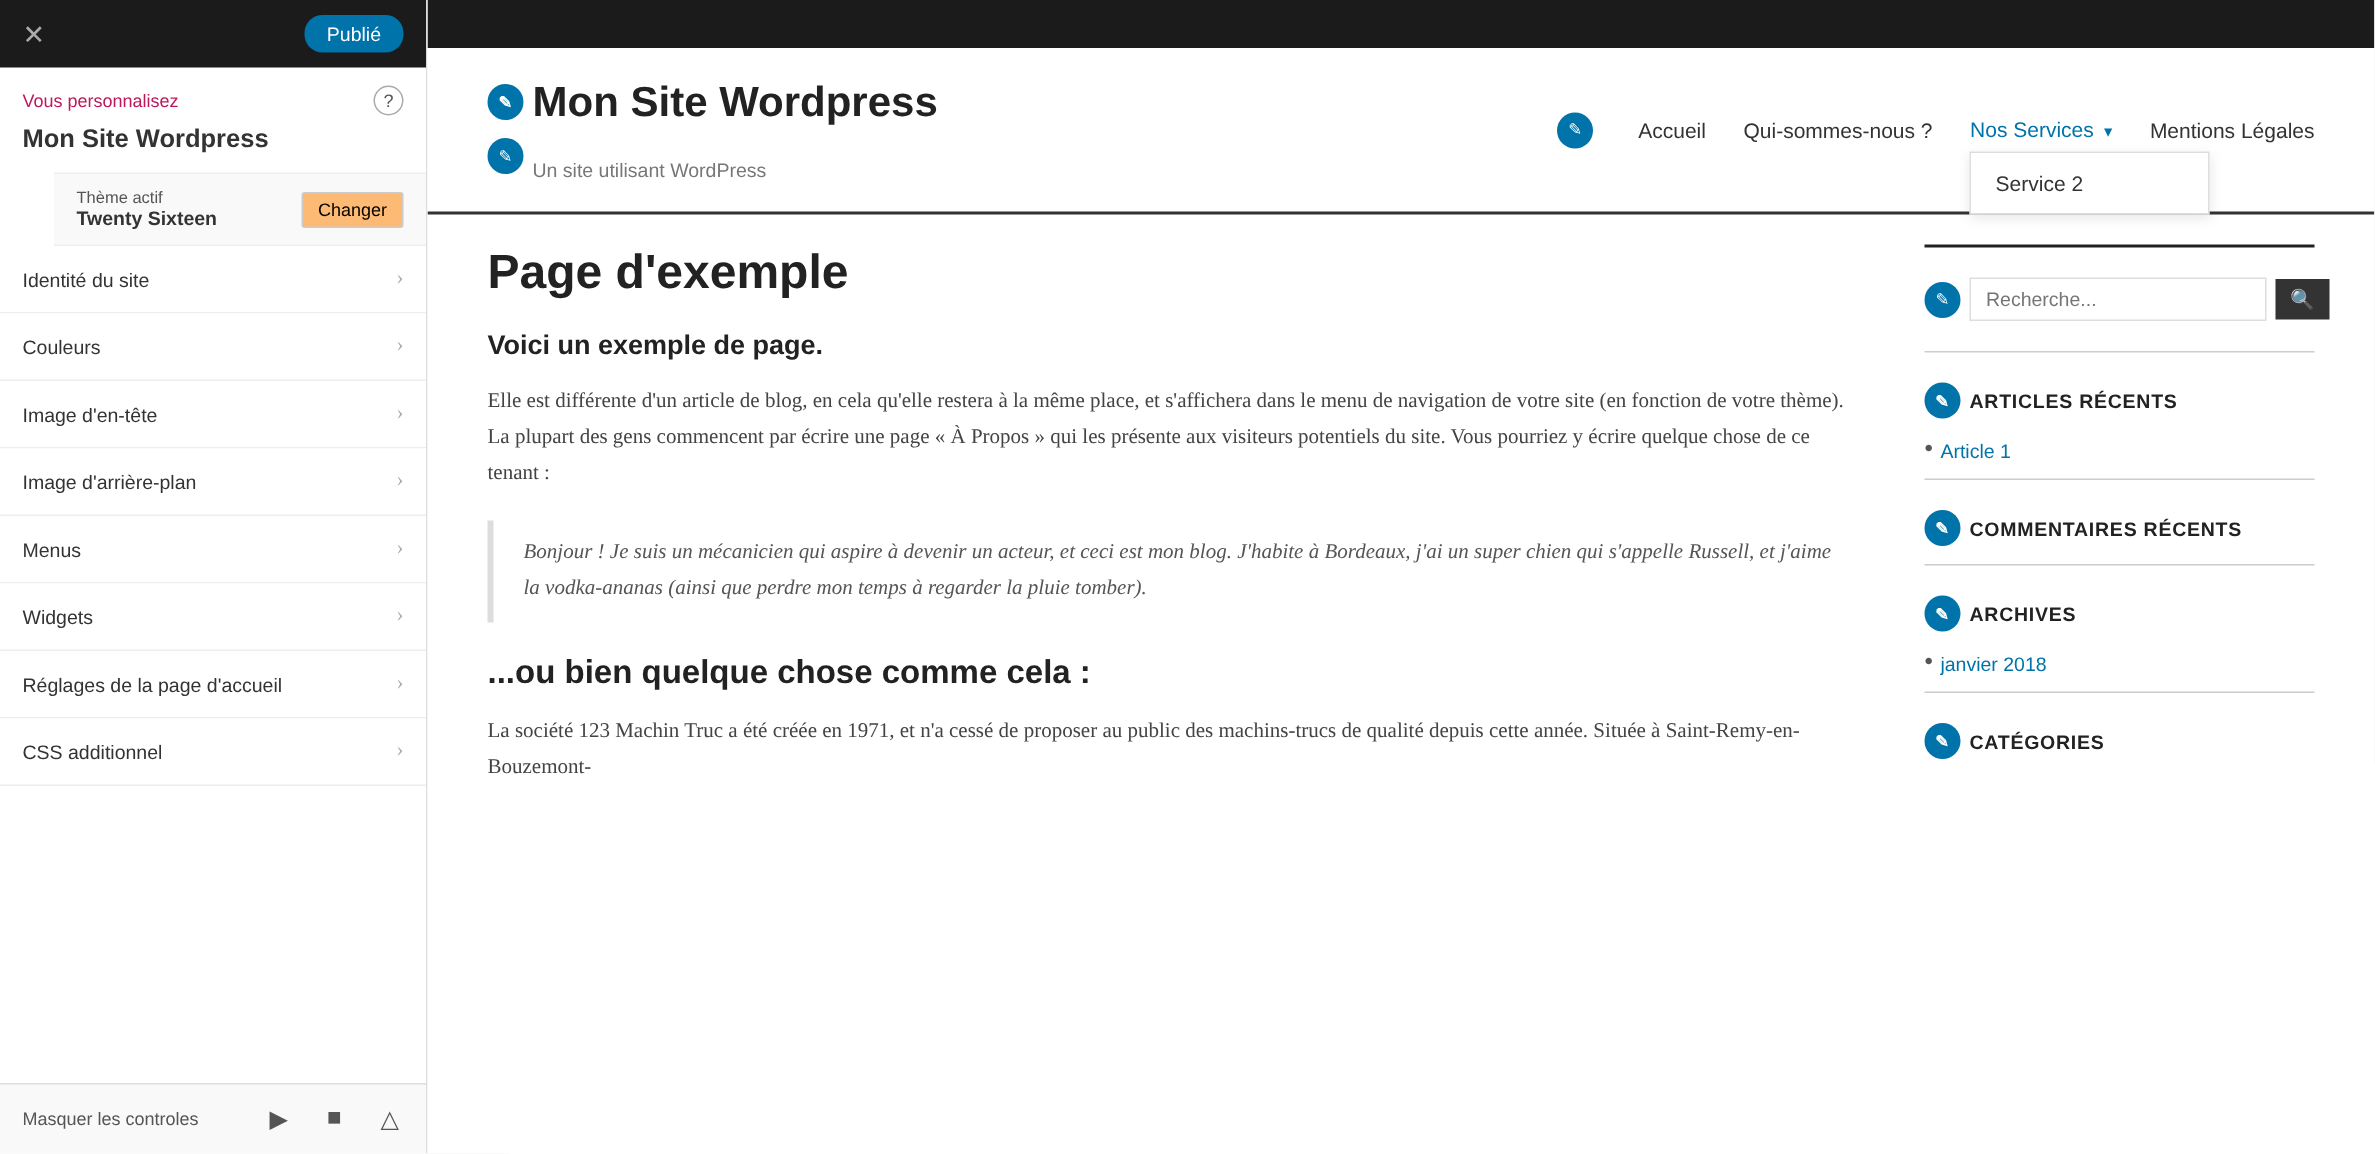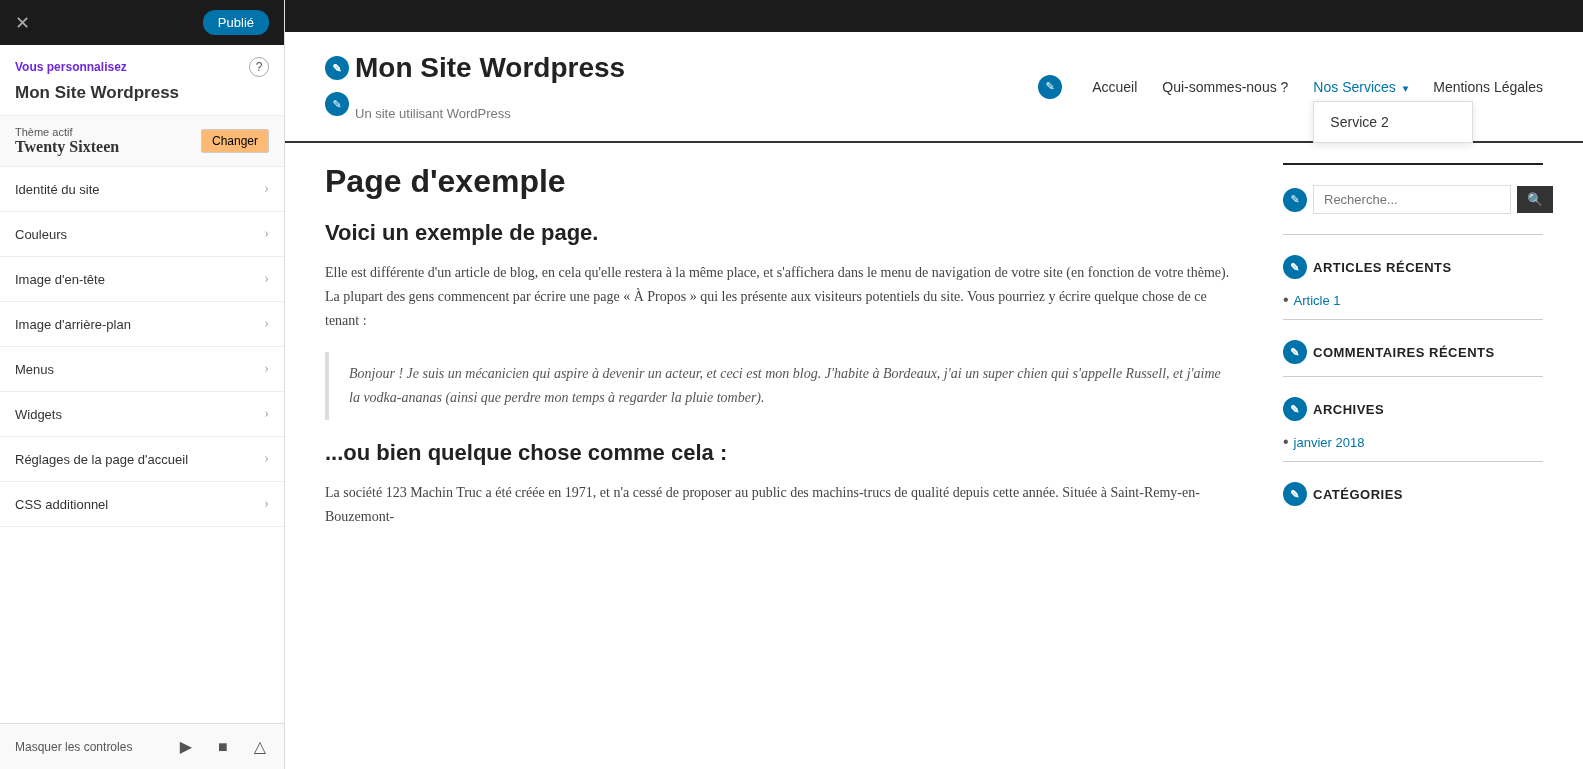--- a/index.html
+++ b/index.html
@@ -46,23 +46,22 @@
 
     #customizing-label {
       padding: 12px 15px 4px 15px;
       display: flex;
       align-items: center;
       justify-content: space-between;
     }
 
     #customizing-text {
       font-size: 12px;
-      color: #6d28d9;
-      font-family: Arial, sans-serif;
-      font-weight: bold;
+      color: #be185d;
+      font-family: Arial, sans-serif;
     }
 
     #help-icon {
       width: 20px;
       height: 20px;
       border-radius: 50%;
       border: 1px solid #aaa;
       display: flex;
       align-items: center;
       justify-content: center;
@@ -81,31 +80,32 @@
     }
 
     #theme-section {
       background: #f9f9f9;
       border-top: 1px solid #eee;
       border-bottom: 1px solid #eee;
       padding: 10px 15px;
       display: flex;
       align-items: center;
       justify-content: space-between;
+      margin-left: 36px;
     }
 
     .theme-label {
       font-size: 11px;
       color: #555;
       font-family: Arial, sans-serif;
     }
     .theme-name {
-      font-size: 16px;
+      font-size: 13px;
       color: #333;
-      font-family: Liberation Serif, serif;
+      font-family: Liberation Sans, sans-serif;
       font-weight: bold;
     }
 
     #change-btn {
       background: #fdba74;
       border: 1px solid #ccc;
       padding: 4px 10px;
       font-size: 12px;
       cursor: pointer;
       font-family: Arial, sans-serif;
@@ -296,21 +296,21 @@
 
     .page-title {
       font-size: 32px;
       font-weight: bold;
       color: #222;
       margin-bottom: 20px;
       font-family: Arial, sans-serif;
     }
 
     .section-heading {
-      font-size: 22px;
+      font-size: 18px;
       font-weight: bold;
       color: #222;
       margin-bottom: 15px;
       font-family: Arial, sans-serif;
     }
 
     .body-text {
       font-size: 14px;
       color: #444;
       line-height: 1.7;

